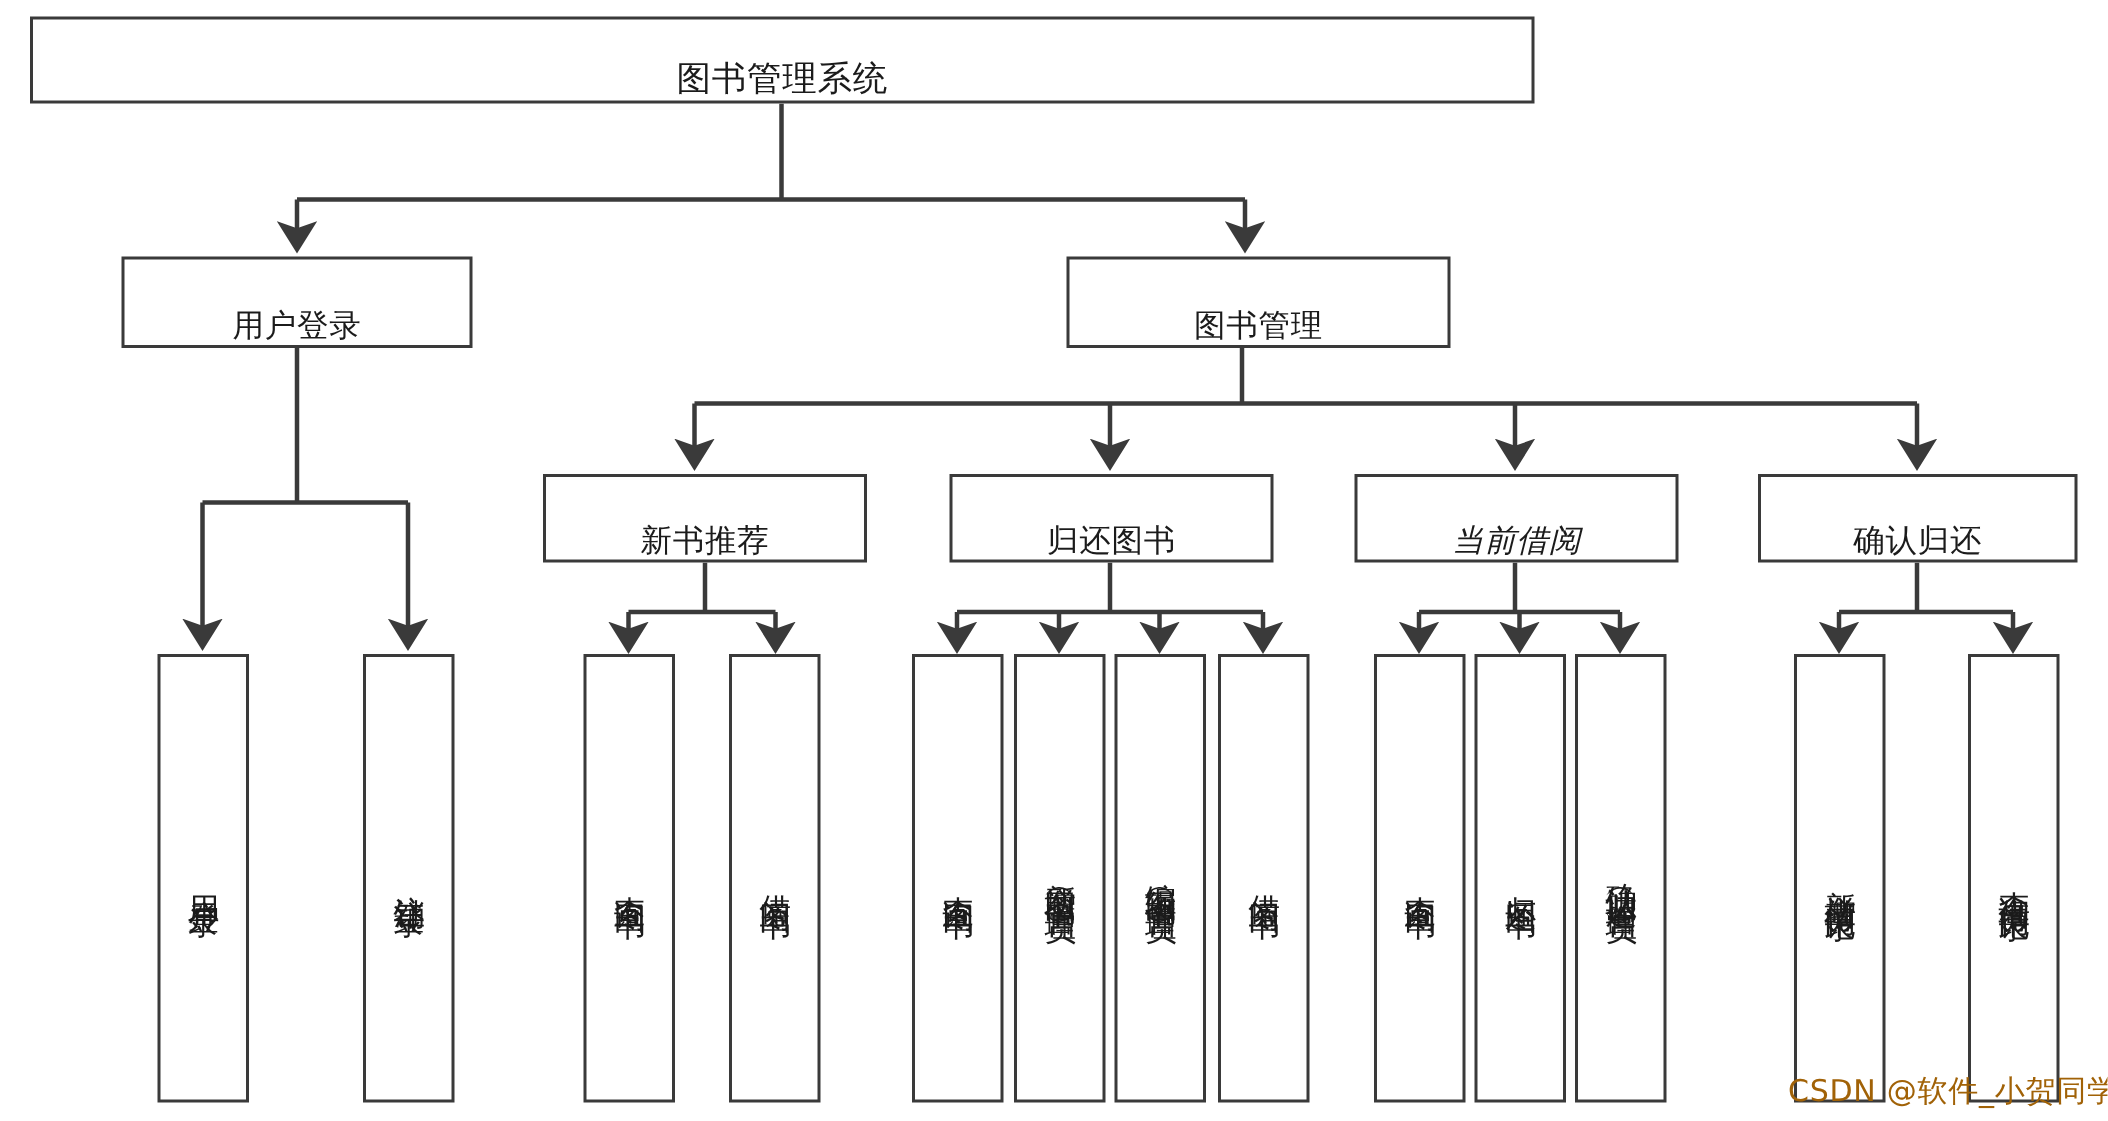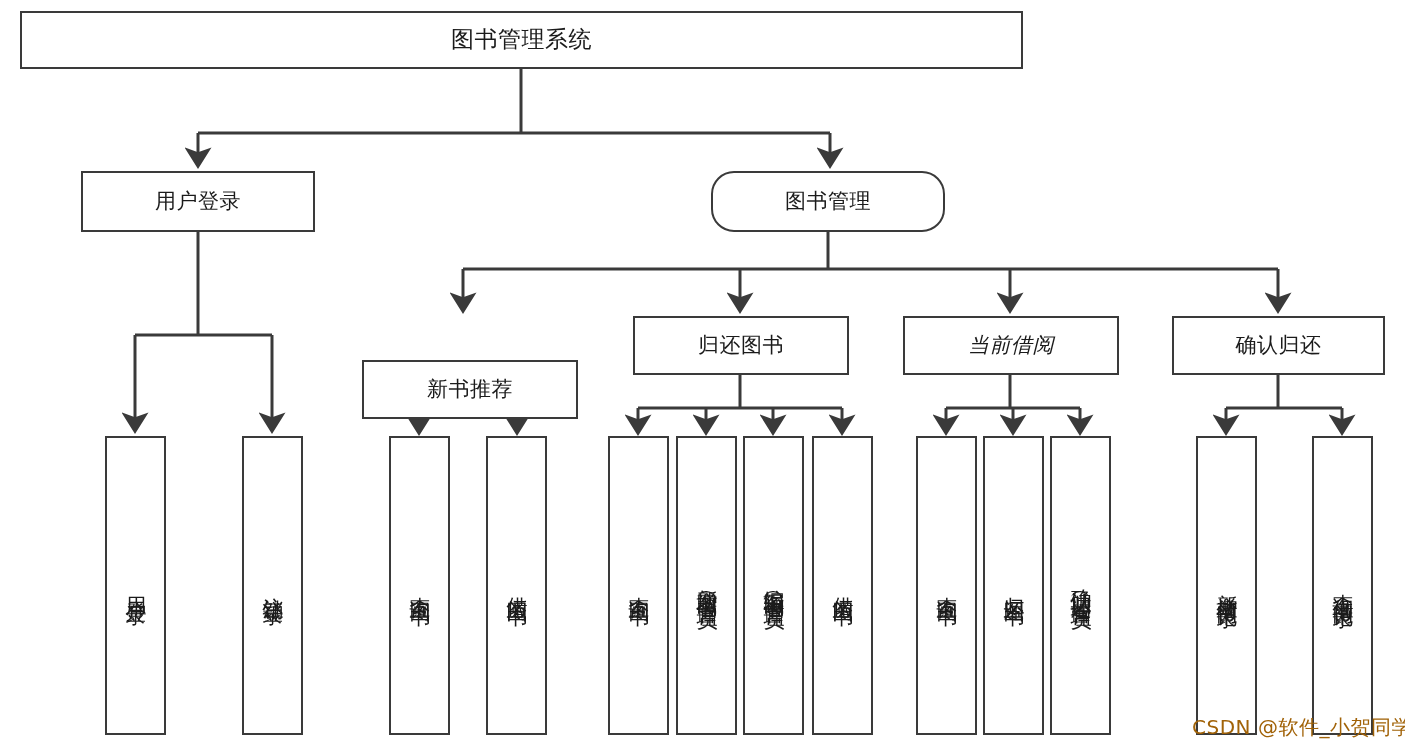--- a/index.html
+++ b/index.html
@@ -28,21 +28,21 @@
     width: 1405px;
     height: 747px;
     pointer-events: none;
   }
   .node {
     position: absolute;
     box-sizing: border-box;
     background: #ffffff;
     border: 2px solid #3a3a3a;
     display: flex;
-    align-items: center;
+    align-items: flex-end;
     justify-content: center;
     color: #1b1b1b;
   }
   .node .label {
     display: block;
     text-align: center;
     line-height: 1.18;
     letter-spacing: 0.5px;
   }
   .node.horizontal .label {
@@ -126,25 +126,25 @@
   </svg>
 
   <div class="node horizontal" id="node-root" style="left:20px; top:11px; width:1003px; height:58px;">
     <span class="label">图书管理系统</span>
   </div>
 
   <div class="node horizontal" style="left:81px; top:171px; width:234px; height:61px;">
     <span class="label">用户登录</span>
   </div>
 
-  <div class="node horizontal" style="left:711px; top:171px; width:234px; height:61px;border-radius:23px;">
+  <div class="node horizontal" style="left:711px; top:171px; width:256px; height:61px;">
     <span class="label">图书管理</span>
   </div>
 
-  <div class="node horizontal" style="left:362px; top:316px; width:216px; height:59px;margin-top:44px;">
+  <div class="node horizontal" style="left:362px; top:316px; width:216px; height:59px;">
     <span class="label">新书推荐</span>
   </div>
 
   <div class="node horizontal" style="left:633px; top:316px; width:216px; height:59px;">
     <span class="label">归还图书</span>
   </div>
 
   <div class="node horizontal" style="left:903px; top:316px; width:216px; height:59px;font-style:italic;">
     <span class="label">当前借阅</span>
   </div>

